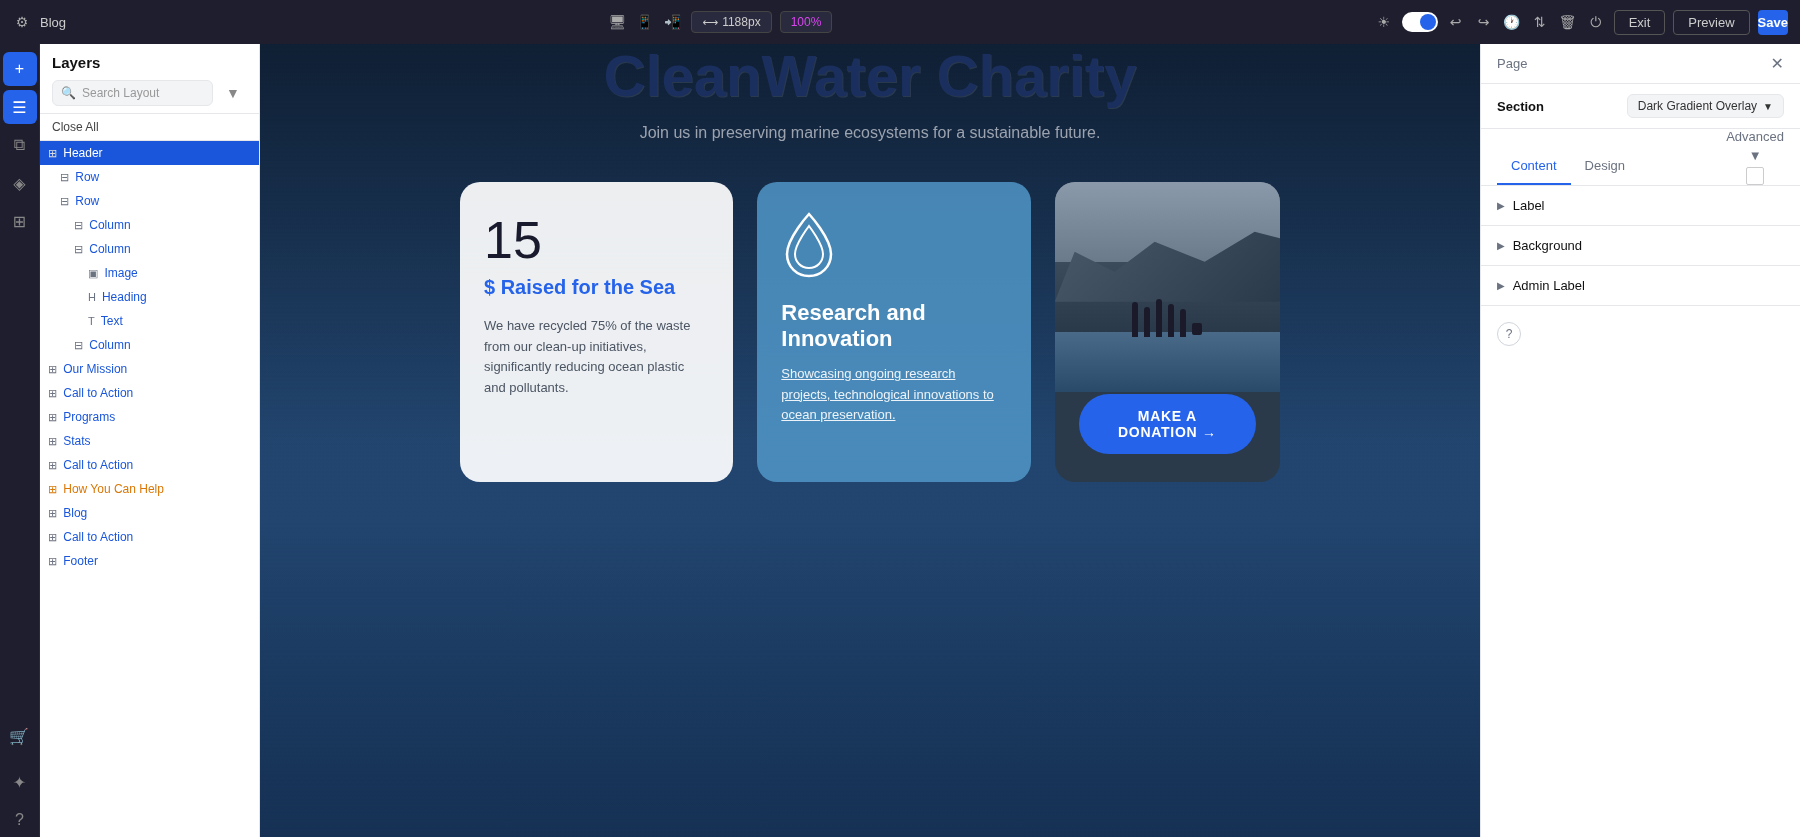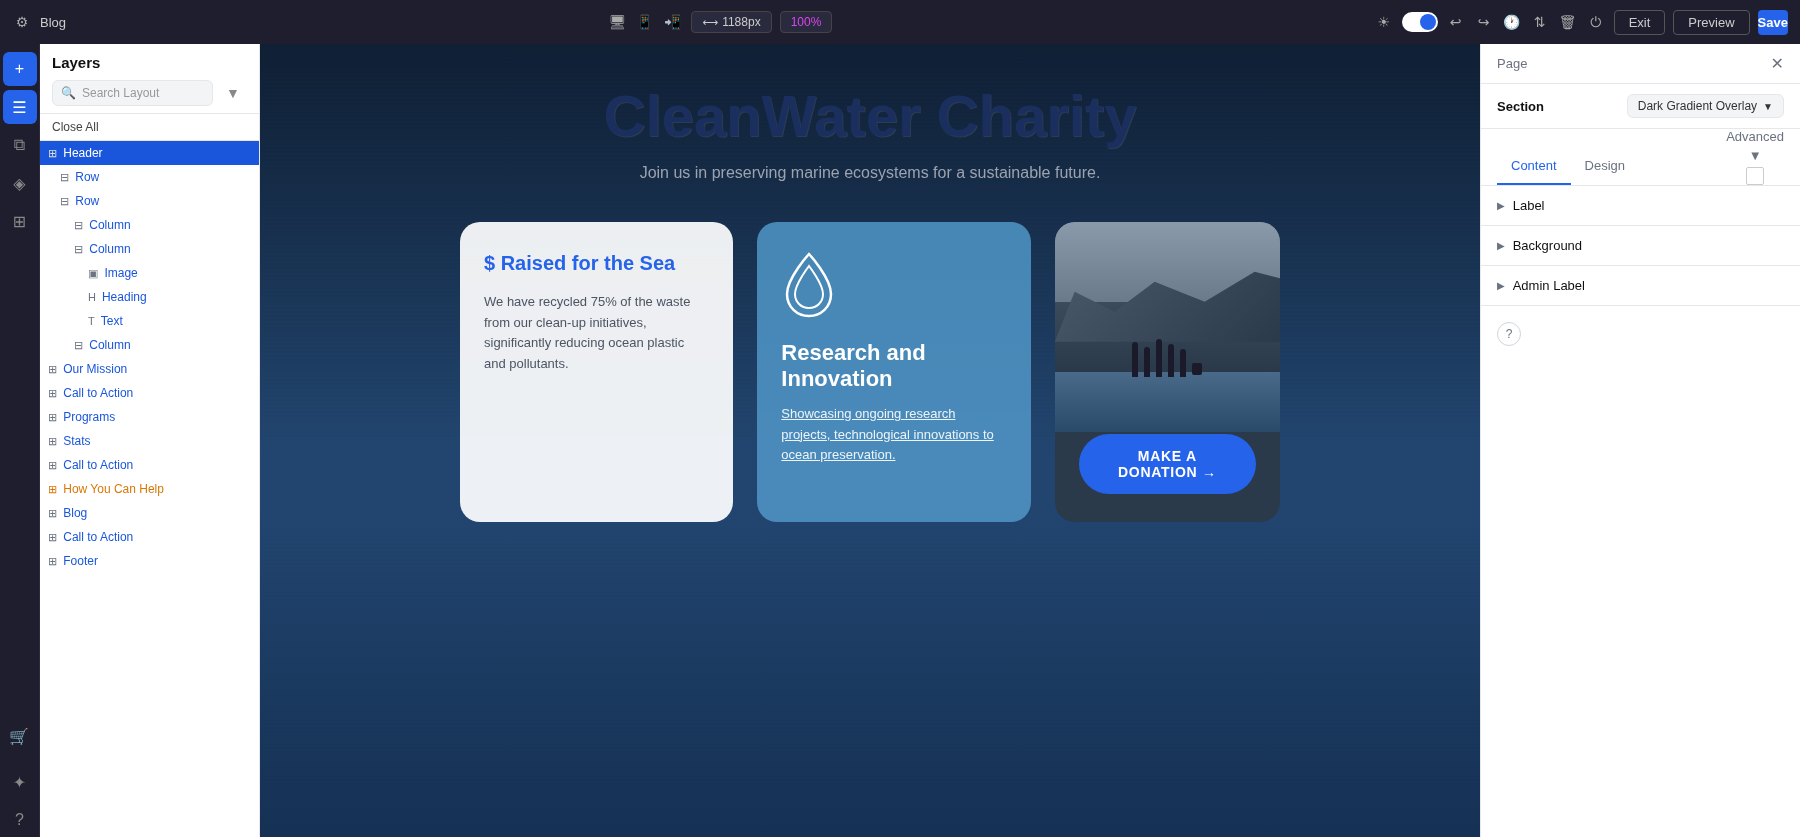--- a/index.html
+++ b/index.html
@@ -149,21 +149,20 @@
 
     
     .hero-section {
       position: absolute;
       top: 0; left: 0; right: 0;
       height: 100%;
       background: linear-gradient(180deg, rgba(10,25,47,0.7) 0%, rgba(20,50,90,0.6) 50%, rgba(15,40,75,0.8) 100%);
       display: flex;
       flex-direction: column;
       align-items: center;
-      padding-top: 40px;
     }
     .hero-title {
       font-size: 58px;
       font-weight: 800;
       color: #1a2f5e;
       text-align: center;
       line-height: 1.1;
       margin-bottom: 16px;
     }
     .hero-subtitle {
@@ -460,20 +459,21 @@
 
       <div style="position:absolute;top:0;left:0;right:0;bottom:0;background:repeating-linear-gradient(180deg, transparent 0px, rgba(255,255,255,0.02) 2px, transparent 4px);"></div>
 
       <div class="hero-section">
         <h1 class="hero-title" style="color:#1a2f5e;text-shadow:1px 1px 0 rgba(255,255,255,0.1);">CleanWater Charity</h1>
         <p class="hero-subtitle">Join us in preserving marine ecosystems for a sustainable future.</p>
 
         <div class="cards-row">
 
           <div class="card">
+            <div class="card-number">15</div>
             <div class="card-raised">$ Raised for the Sea</div>
             <div class="card-text">We have recycled 75% of the waste from our clean-up initiatives, significantly reducing ocean plastic and pollutants.</div>
           </div>
 
           <div class="card-blue">
 
             <div class="drop-icon">
               <svg width="56" height="70" viewBox="0 0 56 70">
                 <path d="M28 4 C28 4 6 28 6 44 C6 57 16 66 28 66 C40 66 50 57 50 44 C50 28 28 4 28 4Z" fill="none" stroke="white" stroke-width="2.5"></path>
                 <path d="M28 16 C28 16 14 34 14 44 C14 52 20 58 28 58 C36 58 42 52 42 44 C42 34 28 16 28 16Z" fill="none" stroke="white" stroke-width="2"></path>

